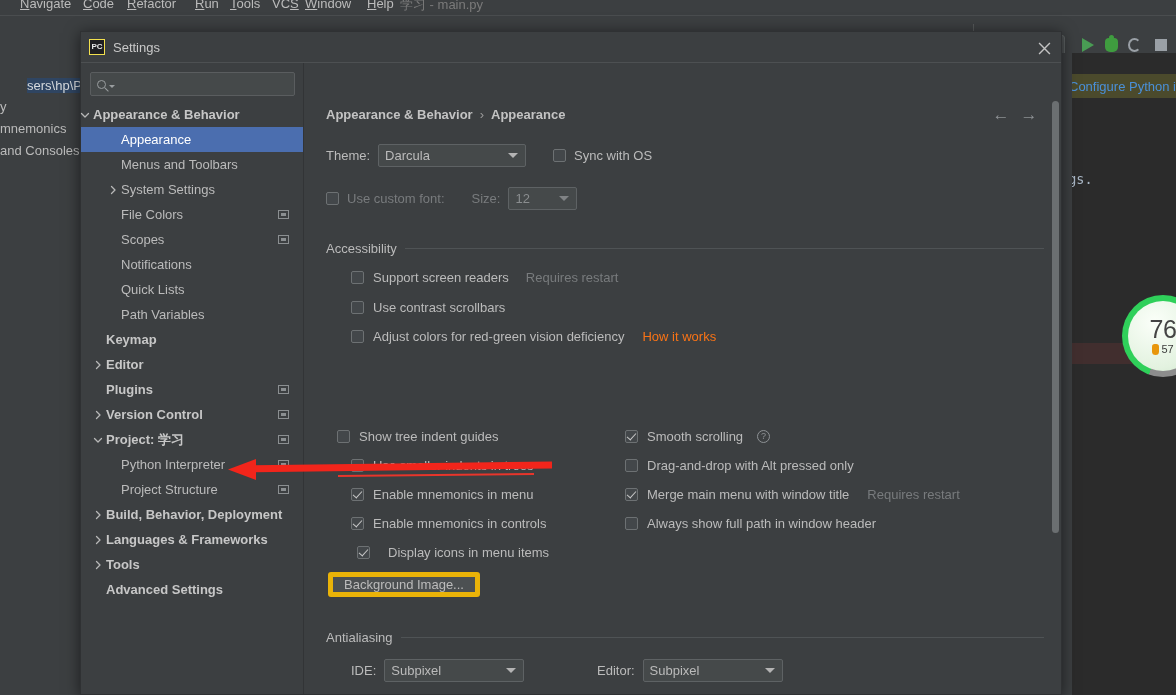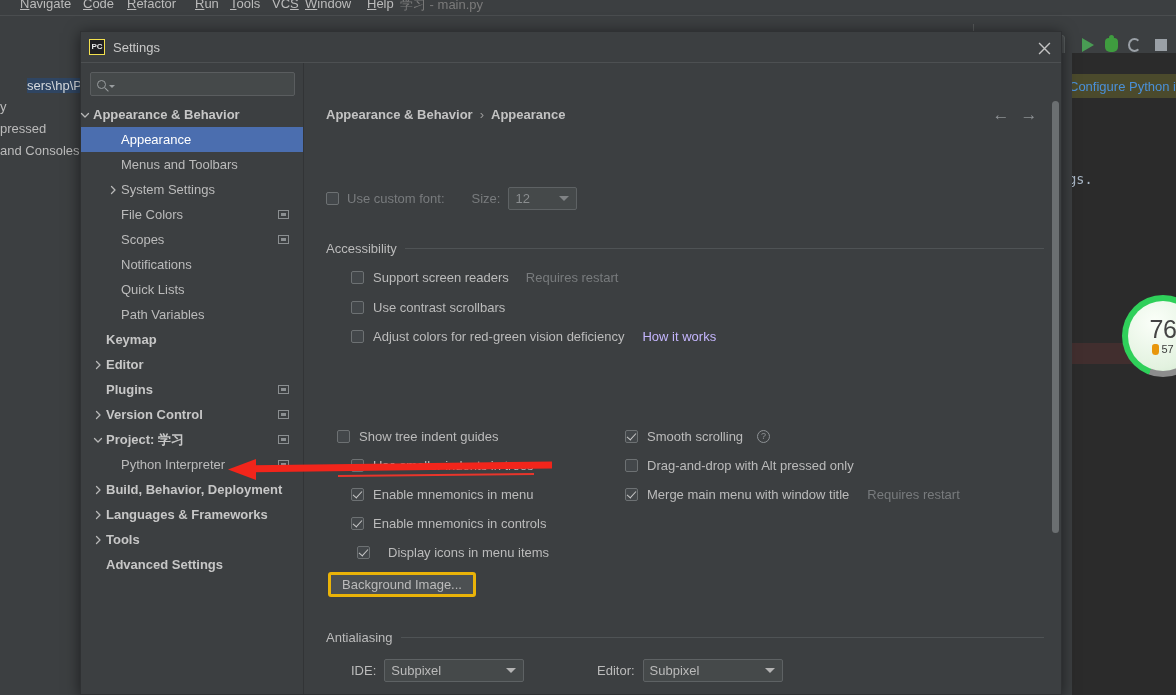--- a/index.html
+++ b/index.html
@@ -160,21 +160,21 @@
   #nav-back, #nav-fwd {
     position: absolute; top: 44px; width: 20px; height: 18px; cursor: pointer;
     color: #8d9194; font-size: 17px; line-height: 16px; text-align: center;
   }
   #nav-back { right: 50px; }
   #nav-fwd  { right: 22px; }
 
   .row { position: absolute; display: flex; align-items: center; }
   .lbl { font-size: 13px; color: #bbbbbb; white-space: nowrap; }
   .lbl.dim { color: #787b7d; }
-  .lbl.link { color: #c4b5fd; }
+  .lbl.link { color: #f97316; }
 
   .combo {
     height: 23px; background: #45494a; border: 1px solid #5e6264; border-radius: 2px;
     display: flex; align-items: center; padding: 0 6px; position: relative;
   }
   .combo .cval { font-size: 13px; color: #bbbbbb; white-space: nowrap; }
   .combo .carrow {
     position: absolute; right: 7px; width: 0; height: 0;
     border-left: 5px solid transparent; border-right: 5px solid transparent; border-top: 5px solid #b4b4b4;
   }
@@ -189,21 +189,21 @@
     content: ""; position: absolute; left: 3px; top: 0px; width: 4px; height: 8px;
     border: solid #c8c8c8; border-width: 0 1.7px 1.7px 0; transform: rotate(42deg);
   }
   .cbrow { display: flex; align-items: center; gap: 8px; }
 
   .grouphdr { position: absolute; display: flex; align-items: center; width: 718px; gap: 8px; }
   .grouphdr .gtitle { font-size: 13px; color: #bbbbbb; white-space: nowrap; }
   .grouphdr .gline { flex: 1; height: 1px; background: #4f5355; }
 
   .btn {
-    height: 25px; background: #4c5052; border: 3px solid #eab308; border-radius: 3px;
+    height: 25px; background: #4c5052; border: 5px solid #eab308; border-radius: 3px;
     font-size: 13px; color: #bbbbbb; padding: 0 11px; display: flex; align-items: center;
     font-family: "Liberation Sans", sans-serif; cursor: pointer;
   }
 
   .help-circ {
     width: 13px; height: 13px; border: 1px solid #8e9295; border-radius: 50%;
     font-size: 9px; color: #8e9295; text-align: center; line-height: 11px;
   }
 
   
@@ -249,21 +249,21 @@
     </div>
     <div class="play-tri"></div>
     <div class="bug-ico"></div>
     <div class="cov-ico"></div>
     <div class="stop-sq"></div>
   </div>
 
   <div id="ide-left-panel">
     <div class="proj-row sel" style="left:0px; top:25px; width:80px;">sers\hp\Pycha</div>
     <div class="proj-row" style="left:0px; top:46px;">y</div>
-    <div class="proj-row" style="left:0px; top:68px;">pressed</div>
+    <div class="proj-row" style="left:0px; top:68px;">mnemonics</div>
     <div class="proj-row" style="left:0px; top:90px;">and Consoles</div>
   </div>
 
   <div id="ide-editor">
     <div id="cfg-banner">
       <span>Configure Python in</span>
     </div>
     <div id="code-text">ngs.</div>
     <div id="err-strip"></div>
   </div>
@@ -364,20 +364,24 @@
             <span class="twist" style="left: 11px;"><svg viewBox="0 0 12 12">
                 <path d="M2.5,4.5 L6,8 L9.5,4.5" stroke="#b8b8b8" stroke-width="1.3" fill="none" stroke-linecap="round" stroke-linejoin="round"></path>
               </svg></span>
             <span class="tlabel" style="margin-left: 25px;">Project: 学习</span>
             <span class="proj-ico"></span>
           </div>
           <div class="tnode">
             <span class="tlabel" style="margin-left: 40px;">Python Interpreter</span>
             <span class="proj-ico"></span>
           </div>
+          <div class="tnode">
+            <span class="tlabel" style="margin-left: 40px;">Project Structure</span>
+            <span class="proj-ico"></span>
+          </div>
           <div class="tnode bold">
             <span class="twist" style="left: 11px;"><svg viewBox="0 0 12 12">
                 <path d="M4.5,2.5 L8,6 L4.5,9.5" stroke="#b8b8b8" stroke-width="1.3" fill="none" stroke-linecap="round" stroke-linejoin="round"></path>
               </svg></span>
             <span class="tlabel" style="margin-left: 25px;">Build, Behavior, Deployment</span>
           </div>
           <div class="tnode bold">
             <span class="twist" style="left: 11px;"><svg viewBox="0 0 12 12">
                 <path d="M4.5,2.5 L8,6 L4.5,9.5" stroke="#b8b8b8" stroke-width="1.3" fill="none" stroke-linecap="round" stroke-linejoin="round"></path>
               </svg></span>
@@ -398,20 +402,31 @@
     <div id="dlg-content">
 
       <div id="breadcrumb">
         <span>Appearance &amp; Behavior</span>
         <span class="sep">›</span>
         <span>Appearance</span>
       </div>
       <div id="nav-back">←</div>
       <div id="nav-fwd">→</div>
 
+      <div class="row" style="left:22px; top:81px; gap:8px;">
+        <span class="lbl">Theme:</span>
+        <div class="combo" style="width:148px;">
+          <span class="cval">Darcula</span>
+          <span class="carrow"></span>
+        </div>
+        <div class="cbrow" style="margin-left:19px;">
+          <span class="cbx"></span>
+          <span class="lbl">Sync with OS</span>
+        </div>
+      </div>
 
       <div class="row" style="left:22px; top:124px; gap:8px;">
         <span class="cbx"></span>
         <span class="lbl dim">Use custom font:</span>
         <span class="lbl dim" style="margin-left:19px;">Size:</span>
         <div class="combo disabled" style="width:69px;">
           <span class="cval">12</span>
           <span class="carrow"></span>
         </div>
       </div>
@@ -470,20 +485,24 @@
       </div>
       <div class="row" style="left:321px; top:395px; gap:9px;">
         <span class="cbx"></span>
         <span class="lbl">Drag-and-drop with Alt pressed only</span>
       </div>
       <div class="row" style="left:321px; top:424px; gap:9px;">
         <span class="cbx on"></span>
         <span class="lbl">Merge main menu with window title</span>
         <span class="lbl dim" style="margin-left:9px;">Requires restart</span>
       </div>
+      <div class="row" style="left:321px; top:453px; gap:9px;">
+        <span class="cbx"></span>
+        <span class="lbl">Always show full path in window header</span>
+      </div>
 
       <div class="grouphdr" style="left:22px; top:567px;">
         <span class="gtitle">Antialiasing</span>
         <span class="gline"></span>
       </div>
 
       <div class="row" style="left:47px; top:596px; gap:8px;">
         <span class="lbl">IDE:</span>
         <div class="combo" style="width:140px;">
           <span class="cval">Subpixel</span>

